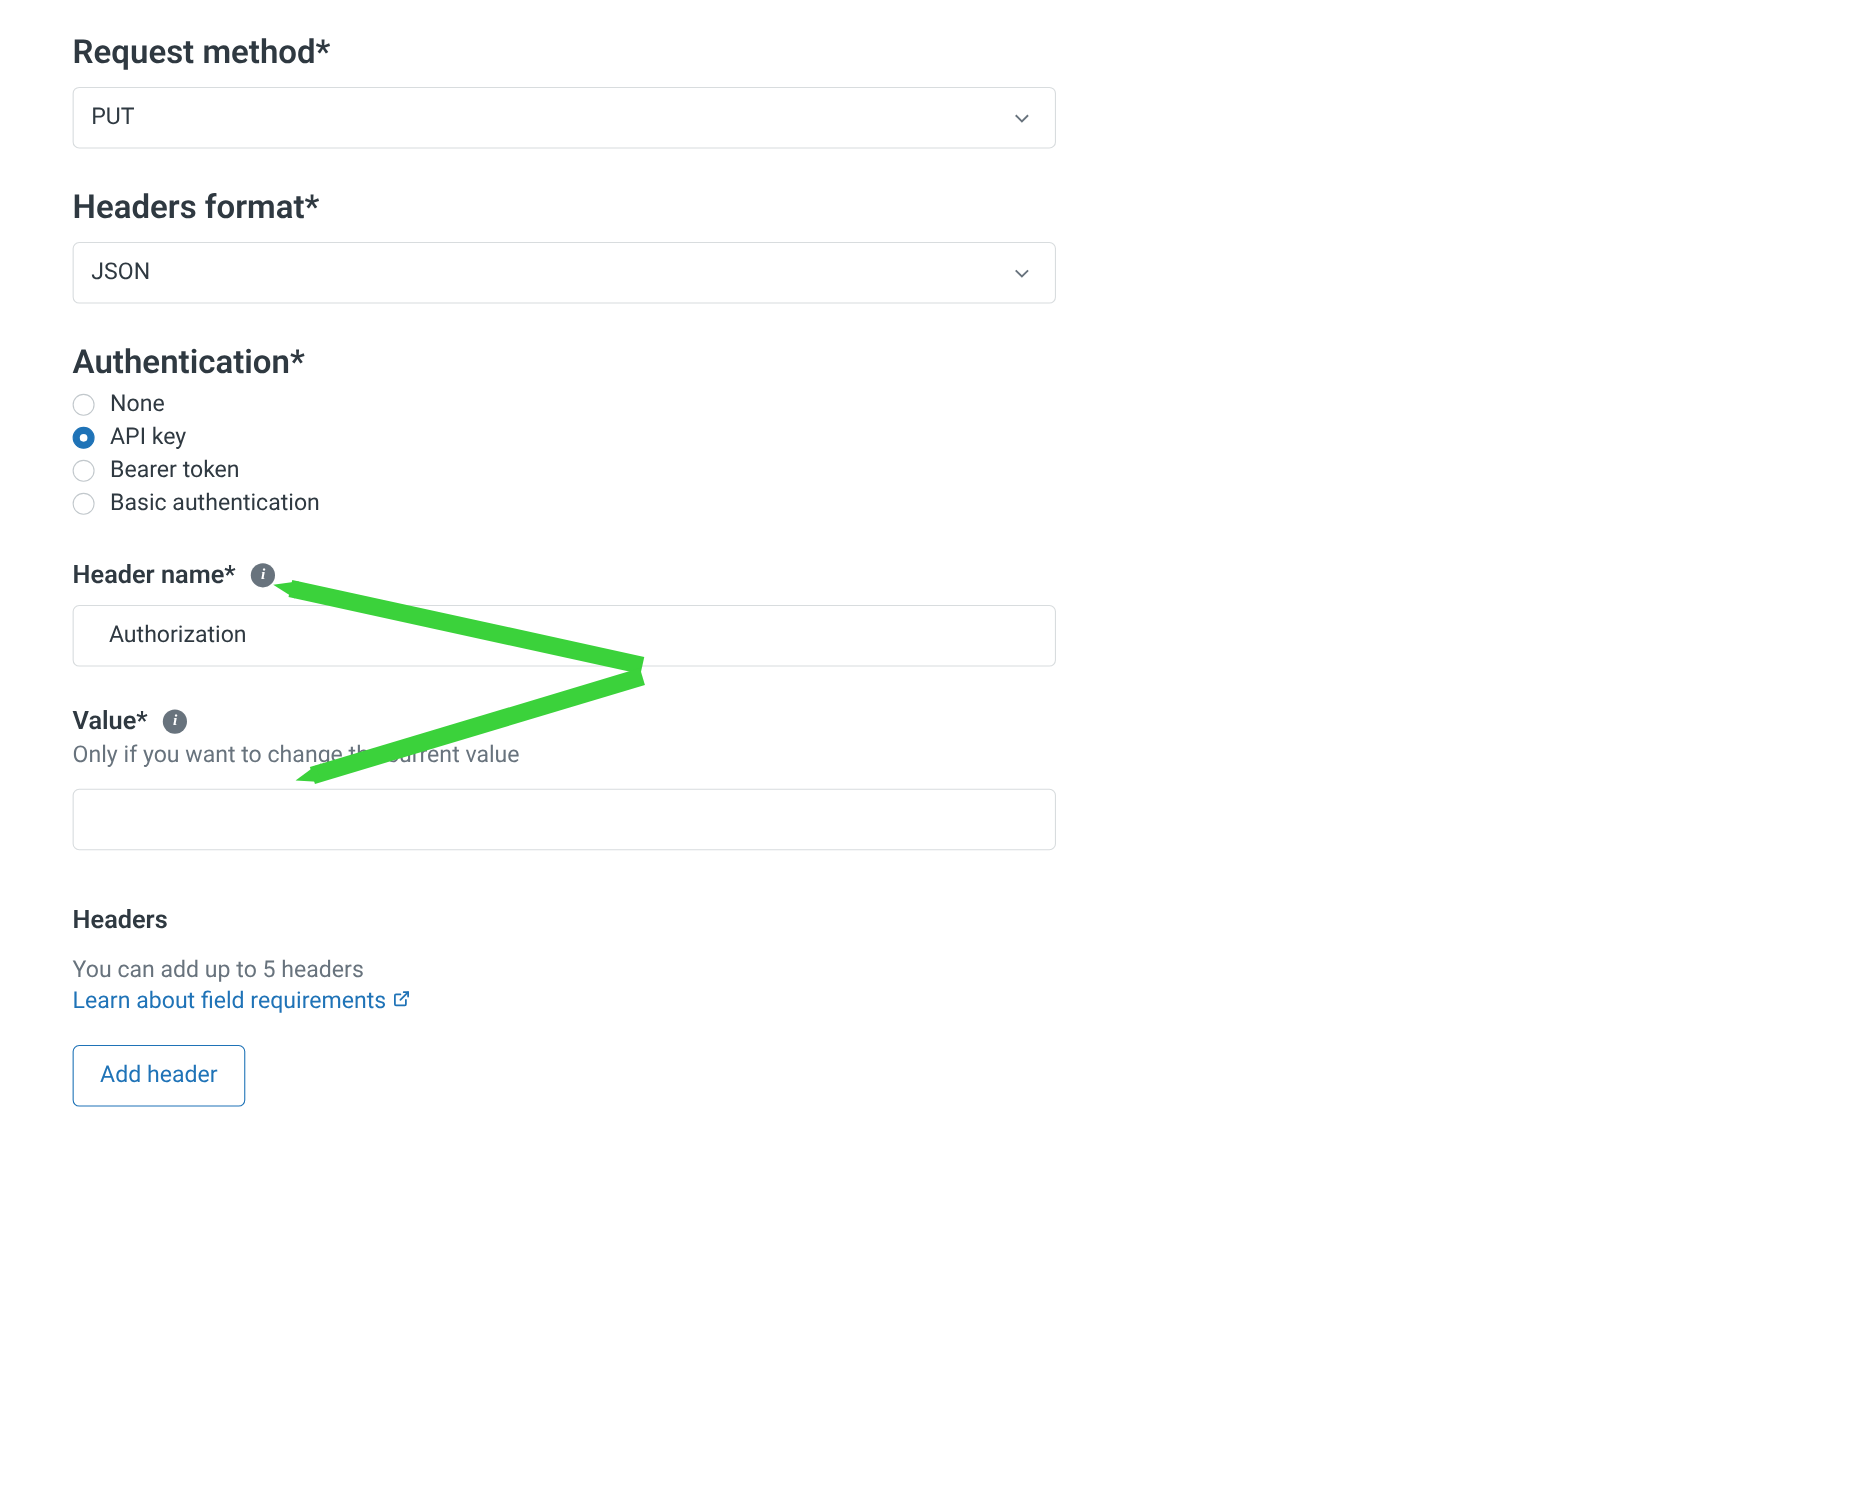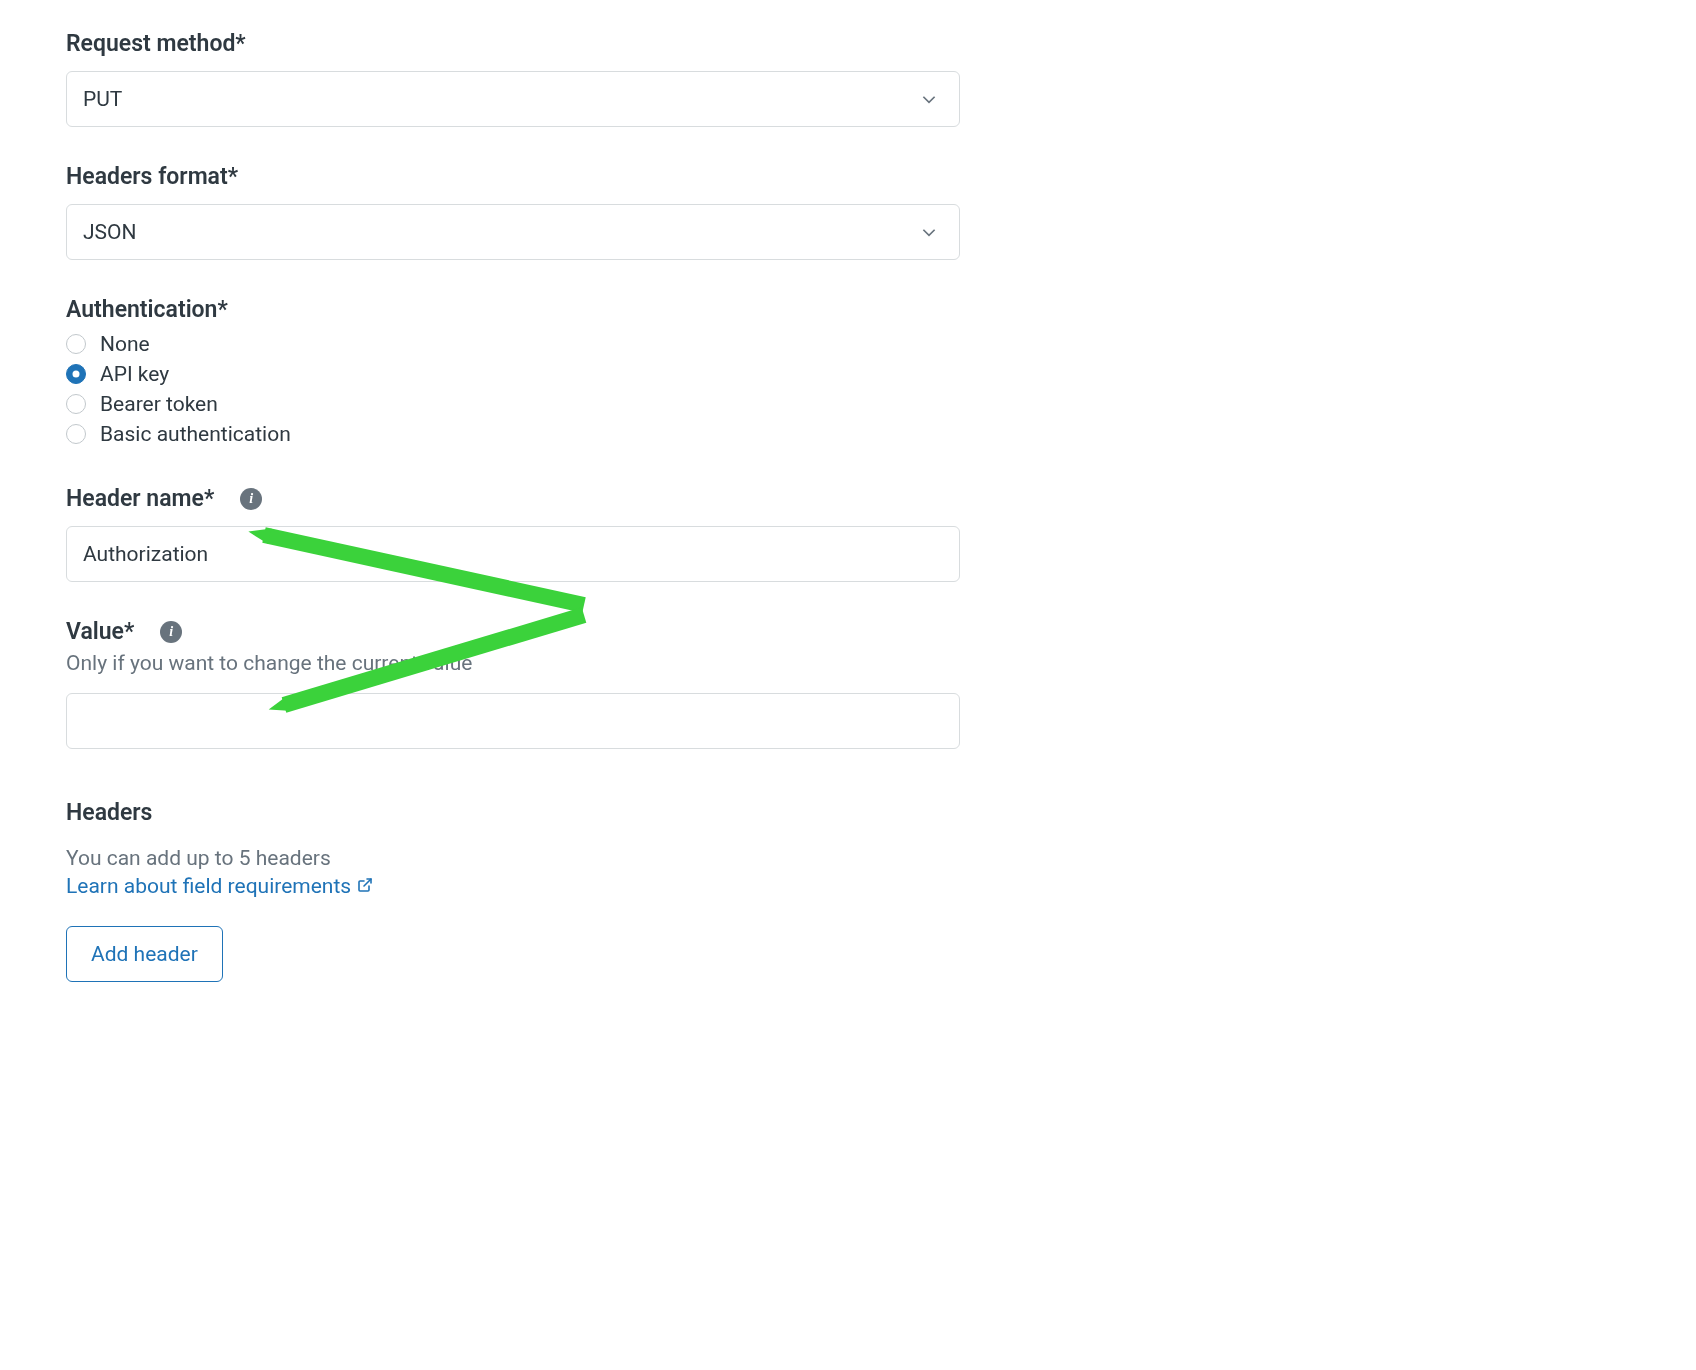--- a/index.html
+++ b/index.html
@@ -8,30 +8,30 @@
       background: #ffffff;
       color: #2f3941;
       padding: 30px 66px;
       width: 1696px;
       position: relative;
     }
     .form-group {
       margin-bottom: 36px;
     }
     .form-label {
-      font-size: 23px;
+      font-size: 30px;
       font-weight: 600;
       color: #2f3941;
       display: block;
       margin-bottom: 14px;
     }
     .form-label-row {
       display: flex;
       align-items: center;
-      gap: 26px;
+      gap: 14px;
       margin-bottom: 14px;
     }
     .form-label-inline {
       font-size: 23px;
       font-weight: 600;
       color: #2f3941;
     }
     .info-icon {
       width: 22px;
       height: 22px;
@@ -110,21 +110,21 @@
       font-size: 21px;
       color: #2f3941;
     }
     .text-input {
       width: 100%;
       max-width: 894px;
       height: 56px;
       border: 1px solid #d8dcde;
       border-radius: 6px;
       background: #ffffff;
-      padding: 0 16px;
+      padding: 0 32px;
       font-size: 21px;
       color: #2f3941;
       font-family: inherit;
     }
     .help-text {
       font-size: 21px;
       color: #68737d;
       margin-top: 10px;
     }
     .link {

